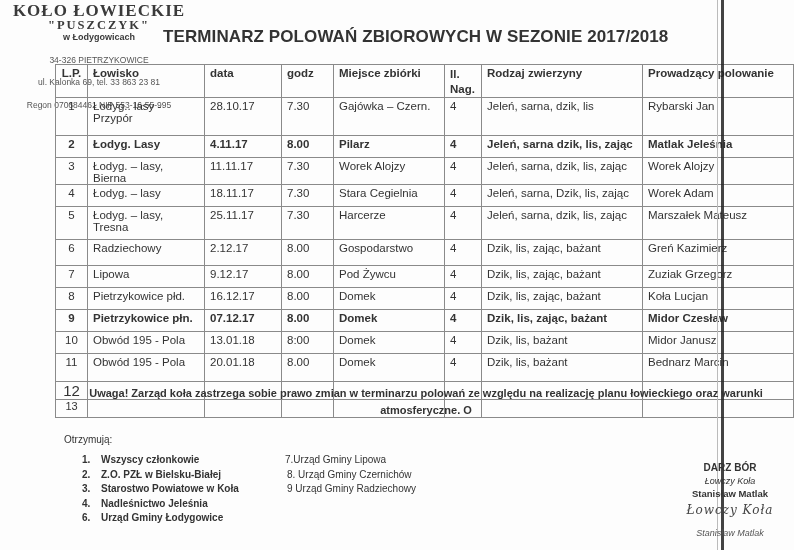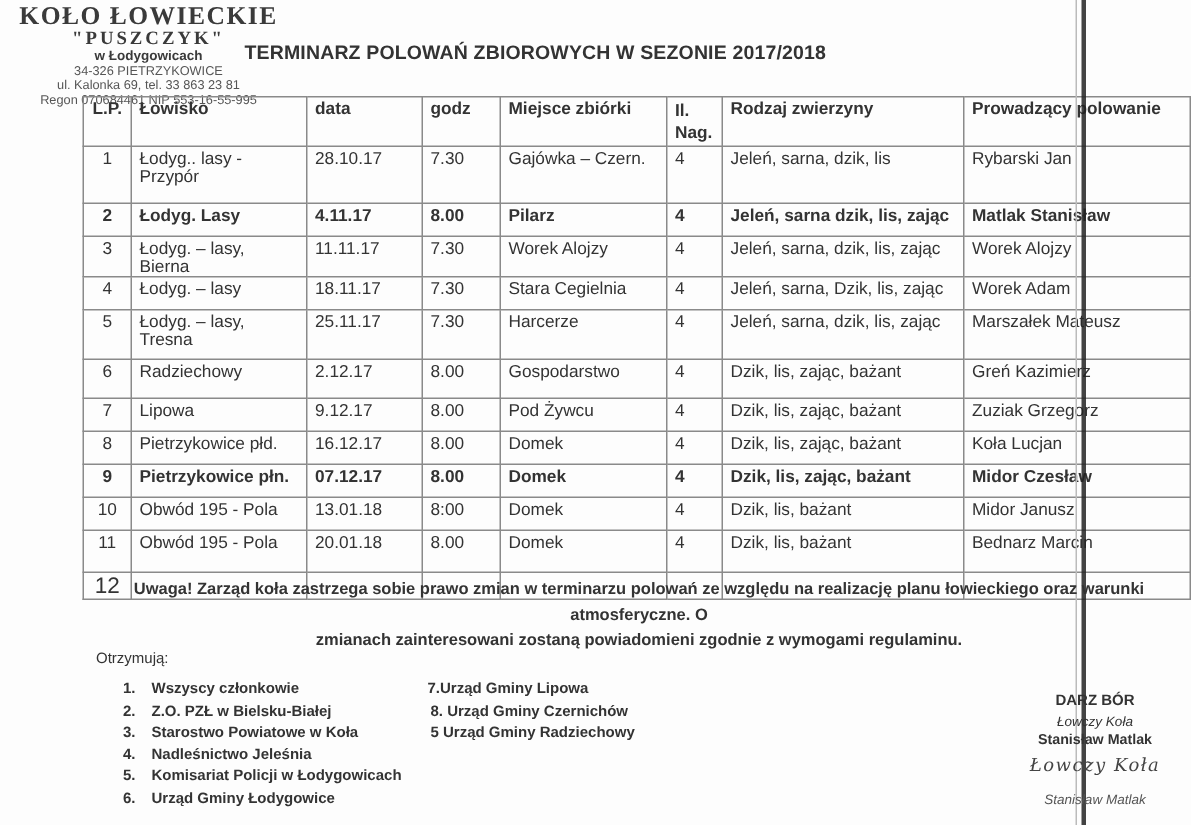--- a/index.html
+++ b/index.html
@@ -4,34 +4,34 @@
 <style>
   html, body { margin:0; padding:0; }
   body {
     width:794px; height:550px; background:#fdfdfd; position:relative; overflow:hidden;
     font-family:"Liberation Sans", sans-serif; color:#2a2a2a;
   }
   .stamp { position:absolute; left:6px; top:2px; width:186px; text-align:center; line-height:1; color:#3a3a3a; }
   .stamp .l1 { font-family:"Liberation Serif", serif; font-weight:bold; font-size:17px; letter-spacing:1px; }
   .stamp .l2 { font-family:"Liberation Serif", serif; font-weight:bold; font-size:12.5px; letter-spacing:2px; }
   .stamp .l3 { font-size:9px; font-weight:bold; margin-top:1px; }
-  .stamp .l4, .stamp .l5, .stamp .l6 { font-size:8.5px; margin-top:1px; color:#555; }
-  .title { position:absolute; left:163px; top:27px; font-size:13px; font-weight:bold; color:#333; letter-spacing:0.1px; white-space:nowrap; }
+  .stamp .l4, .stamp .l5, .stamp .l6 { font-size:8.5px; margin-top:14px; color:#555; }
+  .title { position:absolute; left:163px; top:27px; font-size:17px; font-weight:bold; color:#333; letter-spacing:0.1px; white-space:nowrap; }
   table.sched { position:absolute; left:55px; top:64px; border-collapse:collapse; font-size:11.5px; }
   table.sched td, table.sched th { border:1px solid #8a8a8a; padding:2px 5px 0 5px; vertical-align:top; text-align:left; font-weight:normal; color:#333; }
   table.sched th { font-weight:bold; }
   table.sched td.lp, table.sched th.lp { text-align:center; padding-left:2px; padding-right:2px; }
   table.sched tr.bold td { font-weight:bold; }
   .fold { position:absolute; left:721px; top:0; width:3px; height:550px; background:#222; opacity:0.85; }
   .fold2 { position:absolute; left:717px; top:0; width:1px; height:550px; background:#bbb; }
   .notice { position:absolute; left:66px; top:385px; width:720px; text-align:center; font-size:11px; font-weight:bold; line-height:17px; color:#333; }
   .recv-h { position:absolute; left:64px; top:434px; font-size:10px; font-weight:normal; color:#333; }
   .recv-list { position:absolute; left:82px; top:453px; font-size:10px; font-weight:bold; color:#333; line-height:14.5px; margin:0; padding:0; list-style:none; }
   .recv-list li span.n { display:inline-block; width:19px; }
-  .recv-list2 { position:absolute; left:285px; top:453px; font-size:10px; font-weight:bold; color:#333; line-height:14.5px; margin:0; padding:0; list-style:none; }
+  .recv-list2 { position:absolute; left:285px; top:453px; font-size:10px; font-weight:normal; color:#333; line-height:14.5px; margin:0; padding:0; list-style:none; }
   .sig { position:absolute; left:680px; top:462px; width:100px; text-align:center; color:#333; }
   .sig .s1 { font-size:10px; font-weight:bold; }
   .sig .s2 { font-size:9px; font-style:italic; margin-top:3px; }
   .sig .s3 { font-size:9.5px; font-weight:bold; margin-top:2px; }
   .sig .s4 { font-family:"DejaVu Serif", serif; font-size:12px; font-style:italic; margin-top:4px; letter-spacing:1px; color:#444; }
   .sig .s5 { font-size:9px; font-style:italic; margin-top:11px; color:#555; }
 </style>
 </head>
 <body>
 
@@ -71,21 +71,21 @@
         <td>Rybarski Jan</td>
       </tr>
       <tr class="bold" style="height: 22px;">
         <td class="lp">2</td>
         <td><span>Łodyg. Lasy</span></td>
         <td>4.11.17</td>
         <td>8.00</td>
         <td>Pilarz</td>
         <td>4</td>
         <td>Jeleń, sarna dzik, lis, zając</td>
-        <td>Matlak Stanisław</td>
+        <td>Matlak Jeleśnia</td>
       </tr>
       <tr style="height: 22px;">
         <td class="lp">3</td>
         <td><span>Łodyg. – lasy, Bierna</span></td>
         <td>11.11.17</td>
         <td>7.30</td>
         <td>Worek Alojzy</td>
         <td>4</td>
         <td>Jeleń, sarna, dzik, lis, zając</td>
         <td>Worek Alojzy</td>
@@ -173,44 +173,52 @@
       <tr style="height: 18px;">
         <td class="lp" style="padding-top: 0px; font-size: 15px;">12</td>
         <td style="padding-top: 0px; font-size: 11px;"><span></span></td>
         <td style="padding-top: 0px; font-size: 11px;"></td>
         <td style="padding-top: 0px; font-size: 11px;"></td>
         <td style="padding-top: 0px; font-size: 11px;"></td>
         <td style="padding-top: 0px; font-size: 11px;"></td>
         <td style="padding-top: 0px; font-size: 11px;"></td>
         <td style="padding-top: 0px; font-size: 11px;"></td>
       </tr>
+      <tr style="height: 18px;">
+        <td class="lp" style="padding-top: 0px; font-size: 11px;">13</td>
+        <td style="padding-top: 0px; font-size: 11px;"><span></span></td>
+        <td style="padding-top: 0px; font-size: 11px;"></td>
+        <td style="padding-top: 0px; font-size: 11px;"></td>
+        <td style="padding-top: 0px; font-size: 11px;"></td>
+        <td style="padding-top: 0px; font-size: 11px;"></td>
+        <td style="padding-top: 0px; font-size: 11px;"></td>
+        <td style="padding-top: 0px; font-size: 11px;"></td>
+      </tr>
     </tbody>
 </table>
 
 <div class="fold2"></div>
 <div class="fold"></div>
 
 <div class="notice">
   <div>Uwaga! Zarząd koła zastrzega sobie prawo zmian w terminarzu polowań ze względu na realizację planu łowieckiego oraz warunki atmosferyczne. O</div>
-  <div>zmianach zainteresowani zostaną powiadomieni zgodnie z wymogami regulaminu.</div>
 </div>
 
 <div class="recv-h">Otrzymują:</div>
 <ul class="recv-list">
     <li><span class="n">1.</span><span>Wszyscy członkowie</span></li>
     <li><span class="n">2.</span><span>Z.O. PZŁ w Bielsku-Białej</span></li>
     <li><span class="n">3.</span><span>Starostwo Powiatowe w Koła</span></li>
     <li><span class="n">4.</span><span>Nadleśnictwo Jeleśnia</span></li>
-    <li><span class="n">5.</span><span>Komisariat Policji w Łodygowicach</span></li>
     <li><span class="n">6.</span><span>Urząd Gminy Łodygowice</span></li>
   </ul>
 <ul class="recv-list2">
     <li>7.Urząd Gminy Lipowa</li>
     <li style="margin-left: 2px;">8. Urząd   Gminy Czernichów</li>
-    <li style="margin-left: 2px;">5 Urząd Gminy Radziechowy</li>
+    <li style="margin-left: 2px;">9 Urząd Gminy Radziechowy</li>
   </ul>
 
 <div class="sig">
   <div class="s1">DARZ BÓR</div>
   <div class="s2">Łowczy Koła</div>
   <div class="s3">Stanisław Matlak</div>
   <div class="s4">Łowczy Koła</div>
   <div class="s5">Stanisław Matlak</div>
 </div>
 

